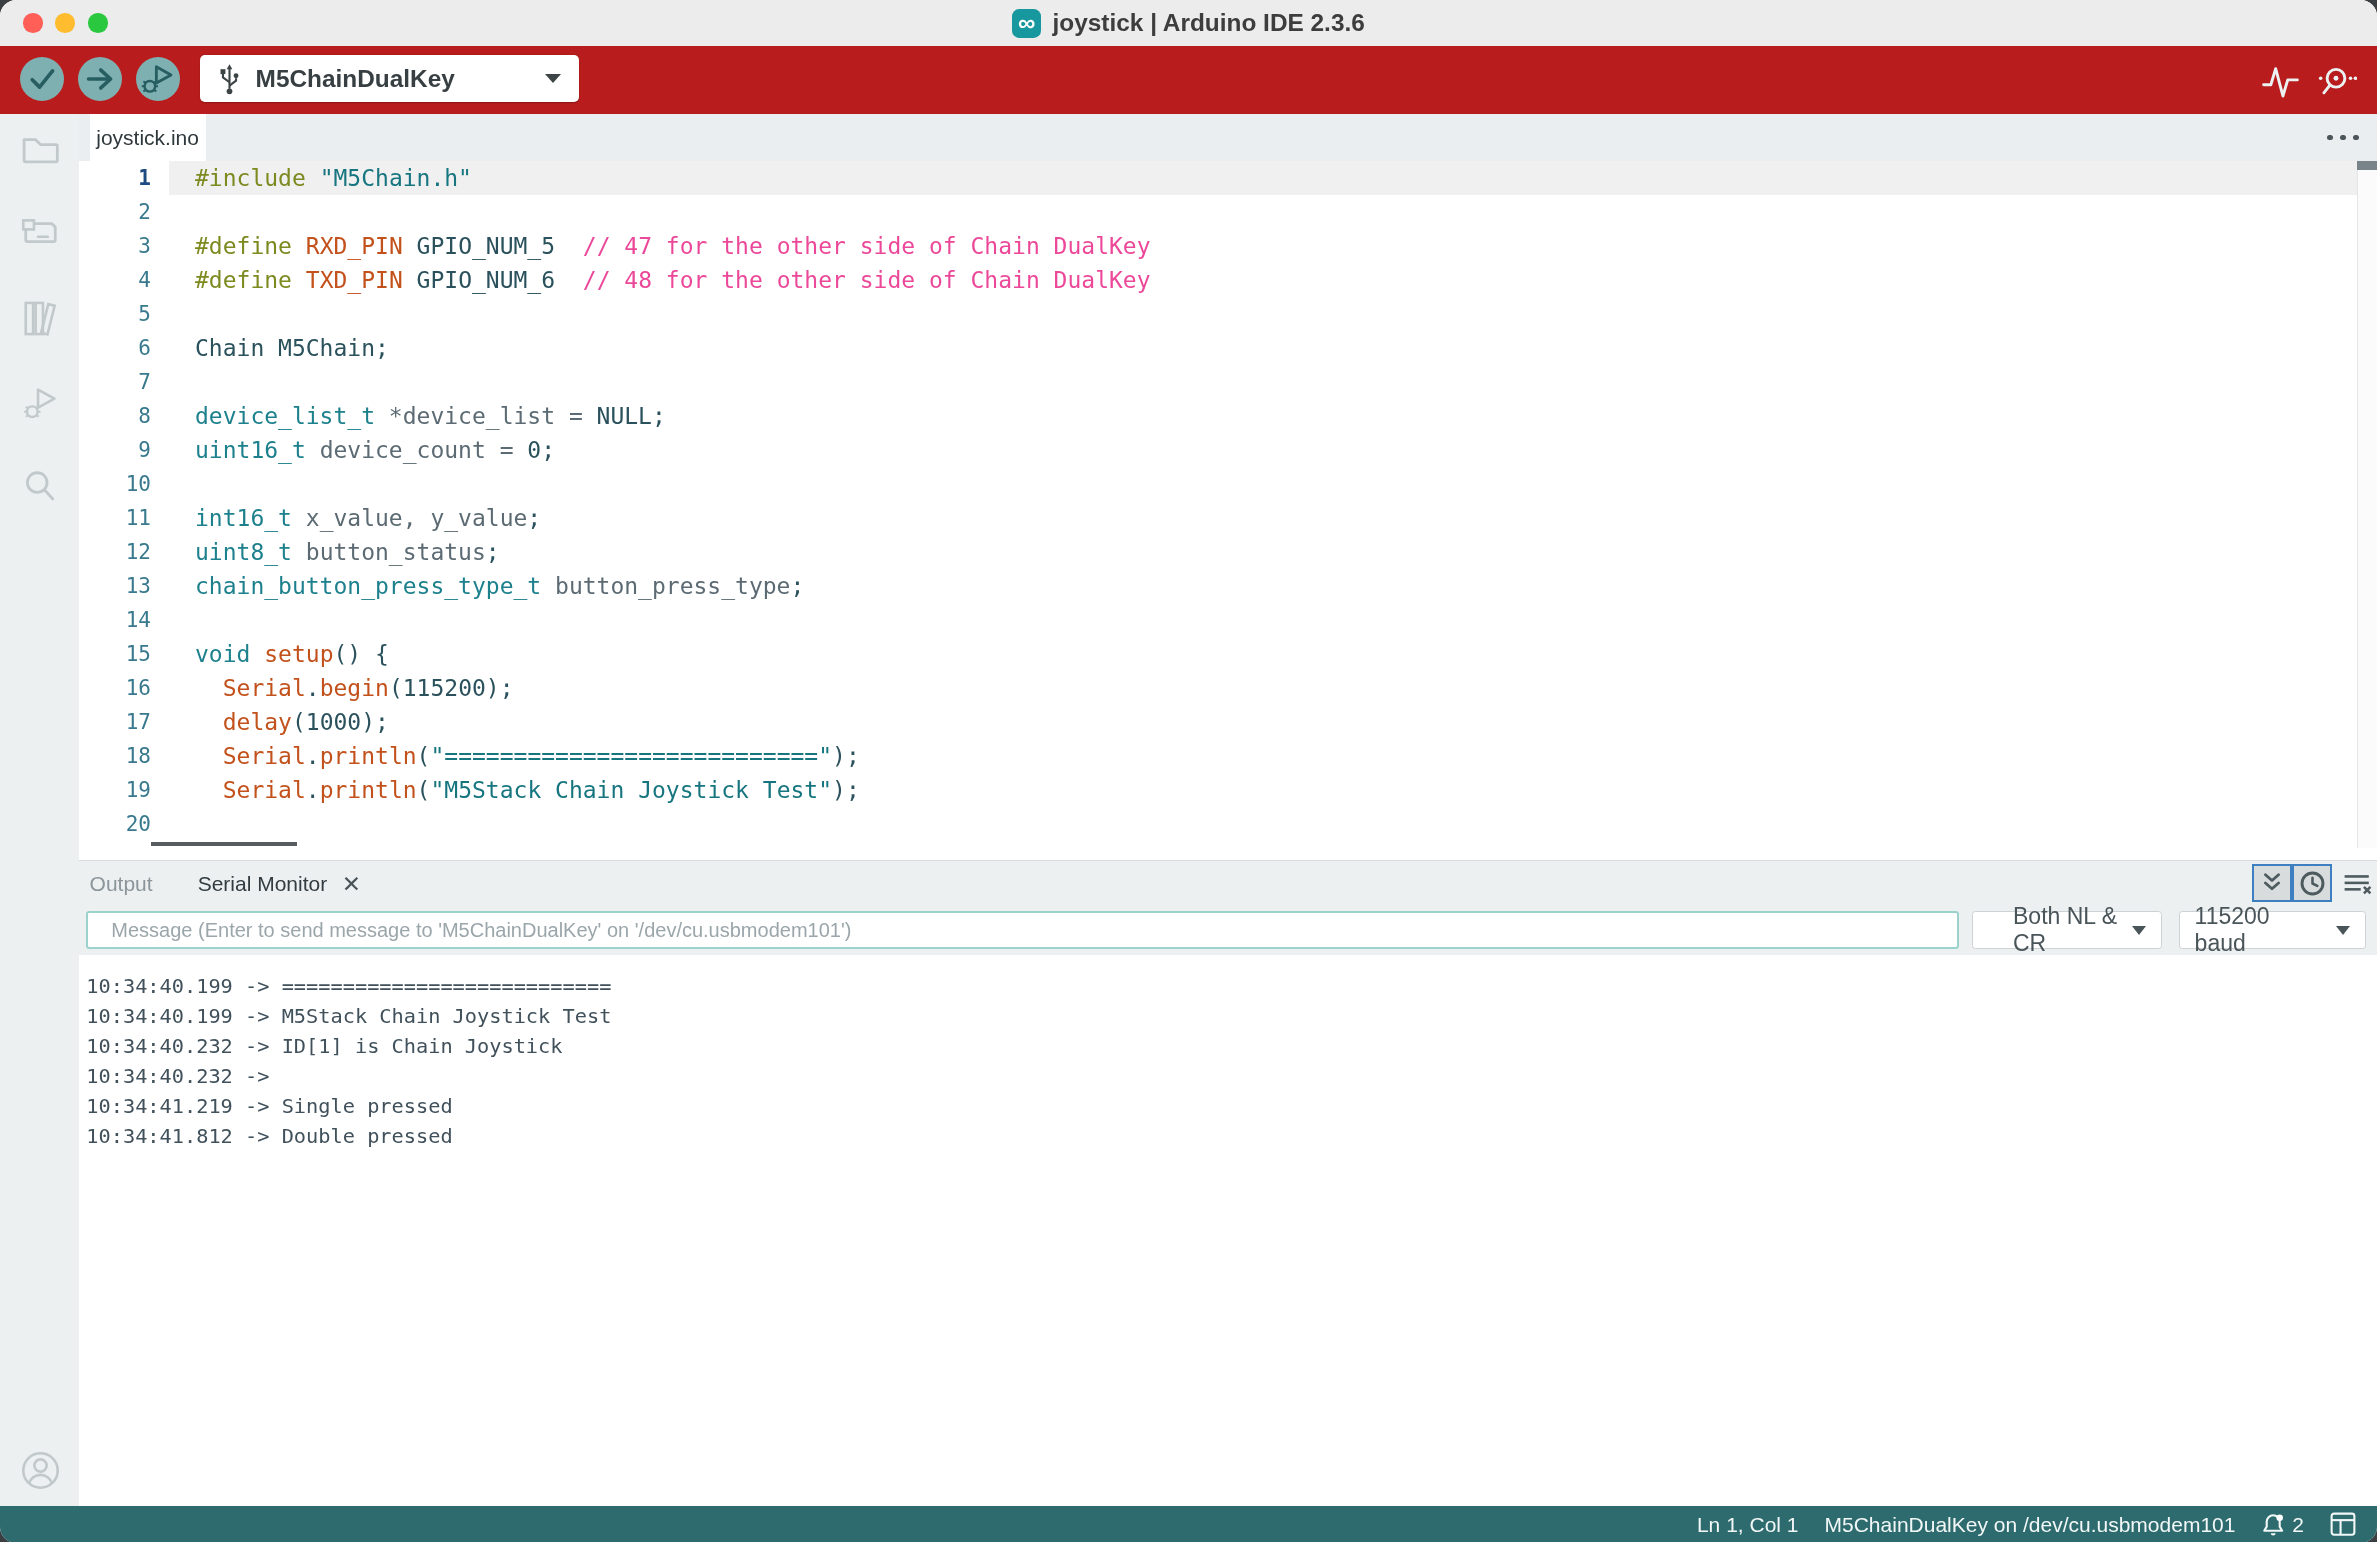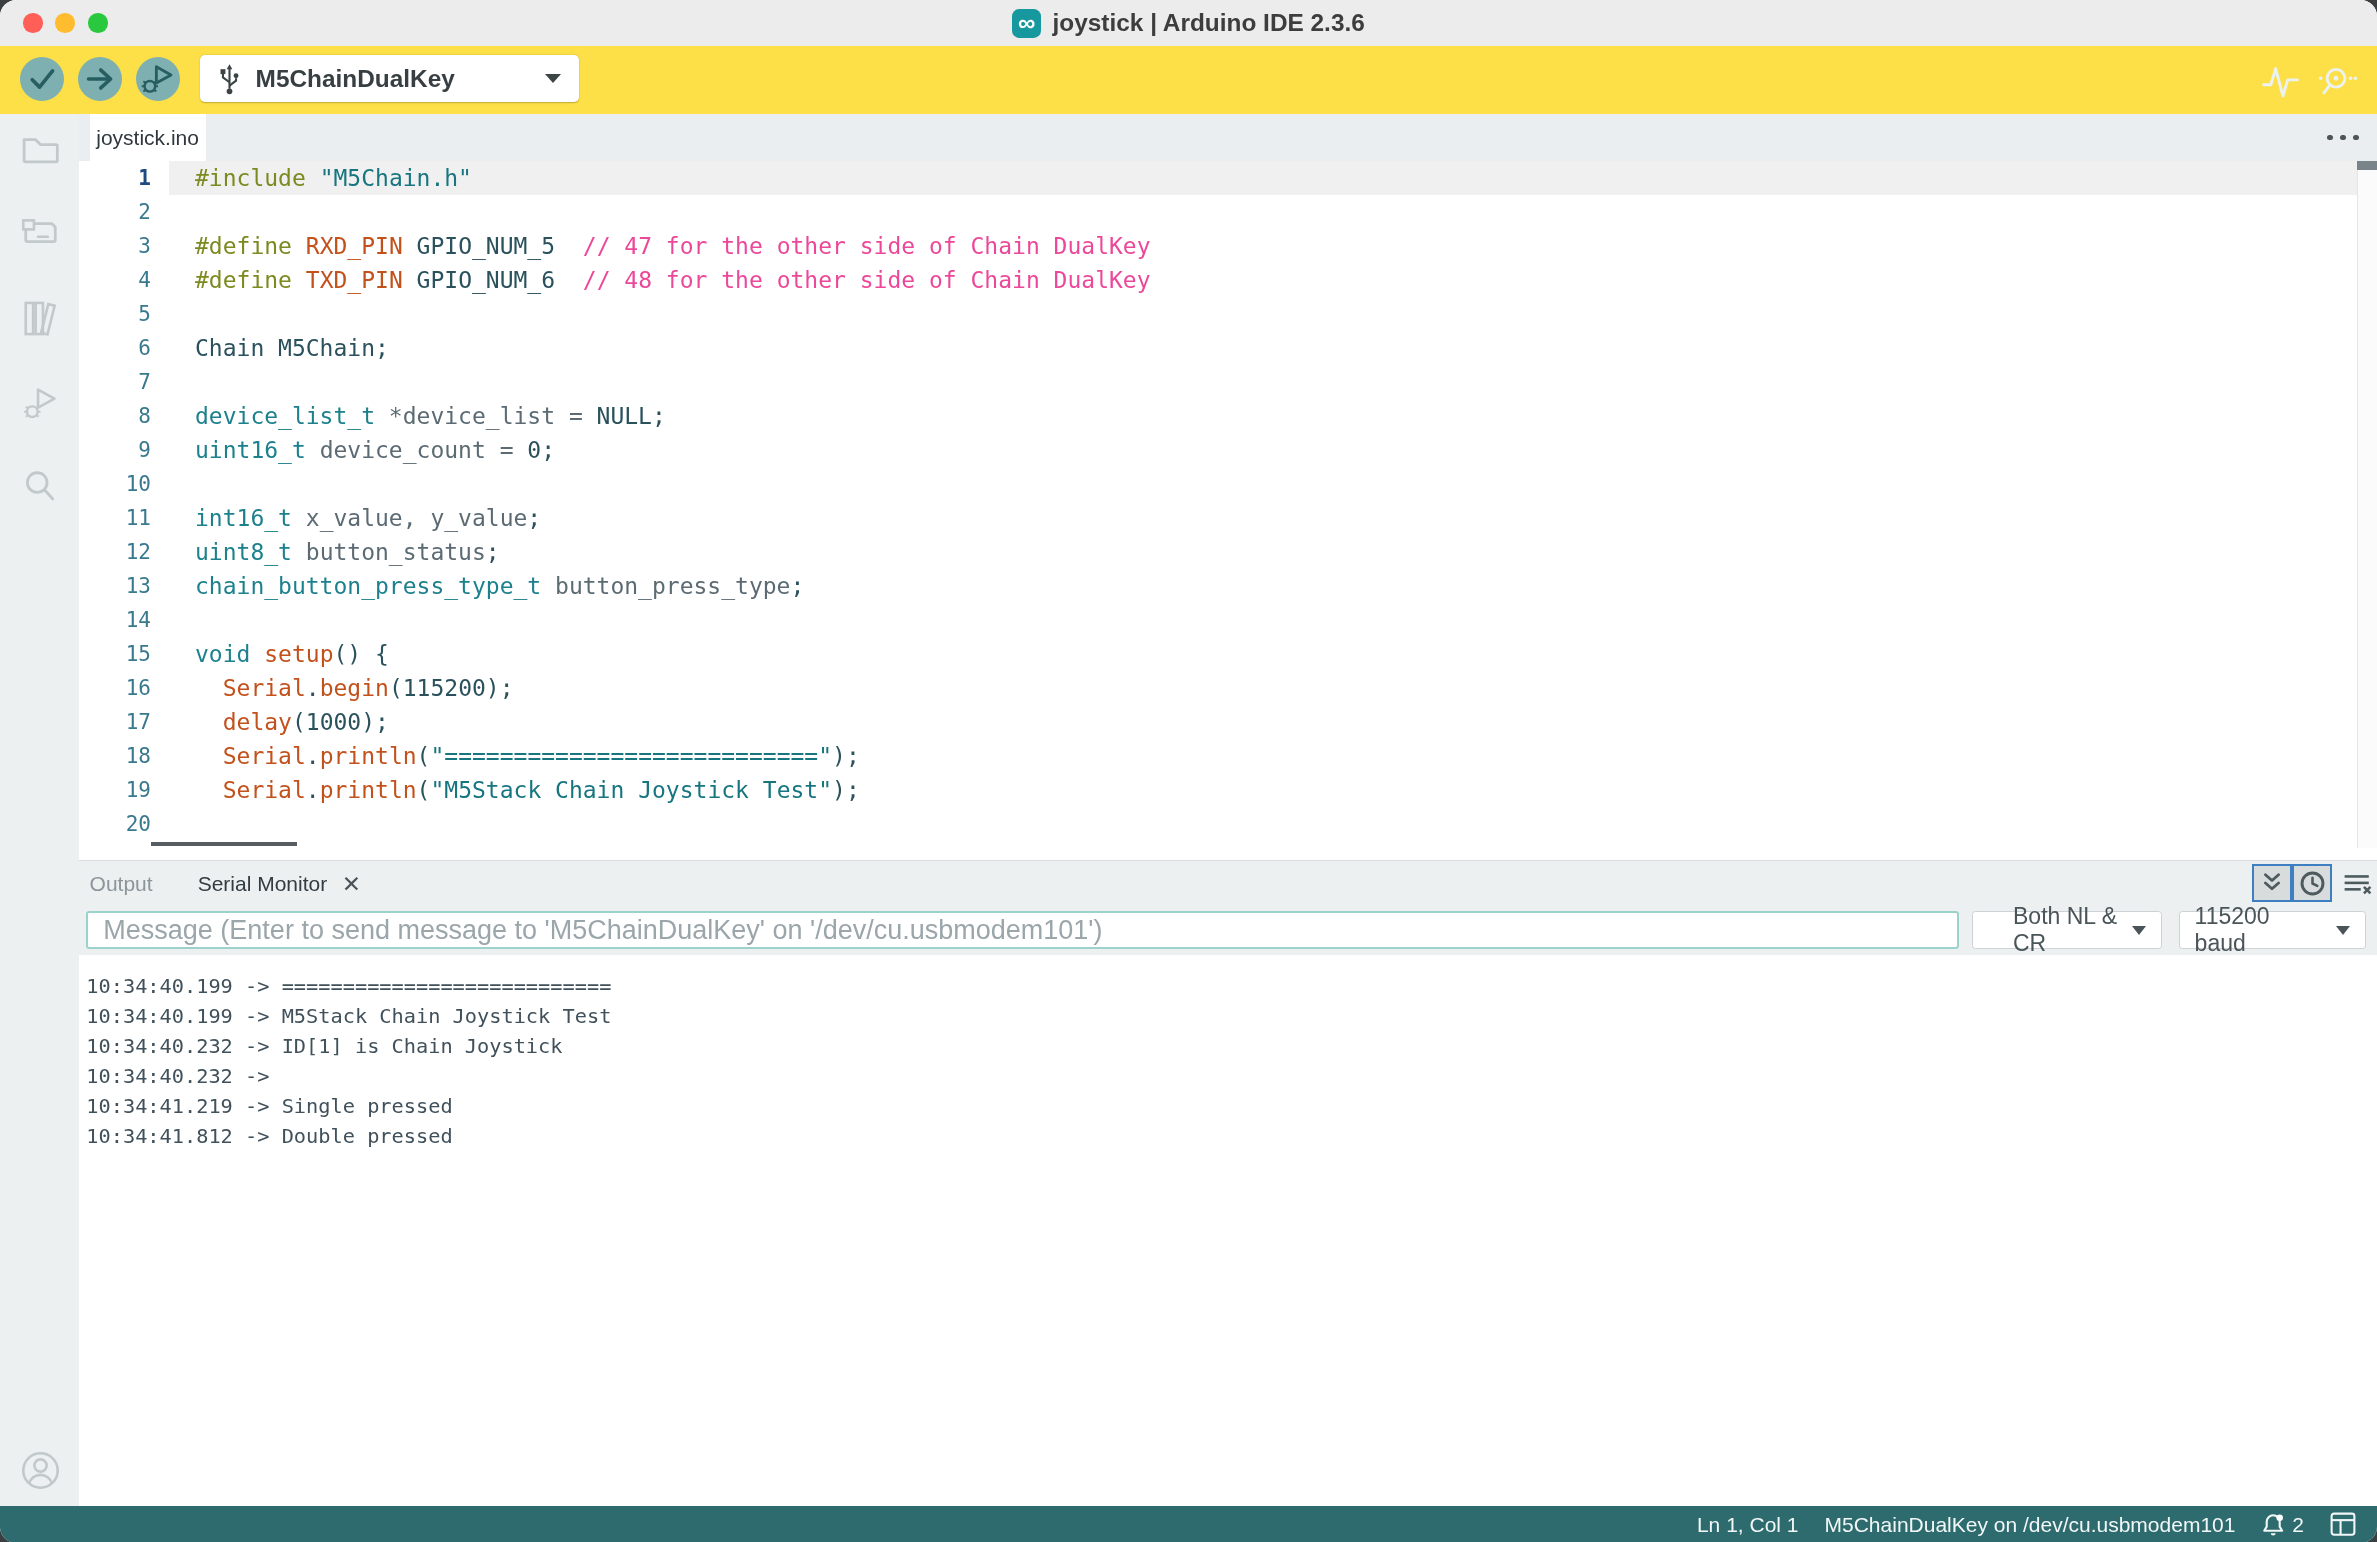--- a/index.html
+++ b/index.html
@@ -16,21 +16,21 @@
   .traffic{position:absolute;top:13px;width:19.5px;height:19.5px;border-radius:50%;}
   #tl-close{left:23px;background:#ff5f57;}
   #tl-min{left:55px;background:#febc2e;}
   #tl-max{left:88px;background:#29c83f;}
   #title-group{display:flex;align-items:center;gap:11.4px;}
   #app-icon{width:29px;height:29px;border-radius:7.3px;background:#17989e;color:#fff;
             display:flex;align-items:center;justify-content:center;font-size:24.4px;font-weight:700;line-height:1;}
   #window-title{font-size:24.4px;font-weight:700;color:#3d3d3d;}
 
   
-  #toolbar{position:absolute;left:0;top:46px;width:100%;height:68px;background:#fde047;}
+  #toolbar{position:absolute;left:0;top:46px;width:100%;height:68px;background:#b91c1c;}
   .tbtn{position:absolute;top:11.4px;width:44px;height:44px;border-radius:50%;background:#7fb0b1;
         display:flex;align-items:center;justify-content:center;cursor:pointer;}
   #btn-verify{left:20.3px;} #btn-upload{left:78px;} #btn-debug{left:136px;}
   #board-selector{position:absolute;left:200px;top:9px;width:379px;height:47px;background:#ffffff;
         border-radius:4.9px;display:flex;align-items:center;padding:0 18px;gap:14.6px;box-shadow:0 0.8px 1.6px rgba(0,0,0,.25);}
   #board-label{font-size:24.4px;font-weight:700;color:#373f42;flex:1;}
   .caret{width:0;height:0;border-left:8.1px solid transparent;border-right:8.1px solid transparent;
          border-top:9.8px solid #3c4446;}
   .tb-right{position:absolute;top:16.3px;width:39px;height:39px;display:flex;align-items:center;justify-content:center;cursor:pointer;}
   #btn-plotter{left:2261px;} #btn-serialmon{left:2316px;}
@@ -68,21 +68,21 @@
   #tab-output{margin-left:10.6px;font-size:21px;color:#8b959a;cursor:pointer;}
   #tab-serial{margin-left:45px;font-size:21px;color:#323c41;cursor:pointer;}
   #tab-serial-close{margin-left:14.6px;font-size:23px;color:#4a5459;cursor:pointer;}
   .toggle-btn{position:absolute;top:3.3px;width:40px;height:38px;background:#d8dcdc;border:2.4px solid #3e7fc1;
               display:flex;align-items:center;justify-content:center;cursor:pointer;}
   #btn-autoscroll{left:2173px;} #btn-timestamp{left:2213px;}
   #btn-clear{position:absolute;left:2260px;top:6.5px;width:36px;height:33px;display:flex;align-items:center;justify-content:center;cursor:pointer;}
 
   #msg-row{position:absolute;left:0;top:50px;width:100%;height:38px;}
   #msg-input{position:absolute;left:7.3px;top:0;width:1873px;height:38px;background:#fff;
-             border:2.4px solid #9bd2cb;border-radius:3.3px;padding:0 15px;font-size:27px;color:#3c4448;outline:none;}
+             border:2.4px solid #9bd2cb;border-radius:3.3px;padding:0 23px;font-size:20px;color:#3c4448;outline:none;}
   #msg-input::placeholder{color:#9ba6ab;}
   .dropdown{position:absolute;top:0;height:38px;background:#fff;border:1.6px solid #cdd3d4;border-radius:3.3px;
             display:flex;align-items:center;justify-content:space-between;padding:0 14.6px;cursor:pointer;}
   .dropdown .dd-label{font-size:23px;color:#4a555a;}
   .dropdown .caret{border-top-width:9px;border-left-width:7.3px;border-right-width:7.3px;border-top-color:#4a555a;}
   #dd-lineending{left:1893px;width:190px;padding-left:40px;}
   #dd-baud{left:2100px;width:187px;gap:39px;}
 
   #serial-output{position:absolute;left:0;top:94px;width:100%;height:562px;background:#ffffff;}
   .out-line{height:30px;line-height:30px;padding-left:7.3px;font-size:20.3px;color:#41515b;white-space:pre;}

